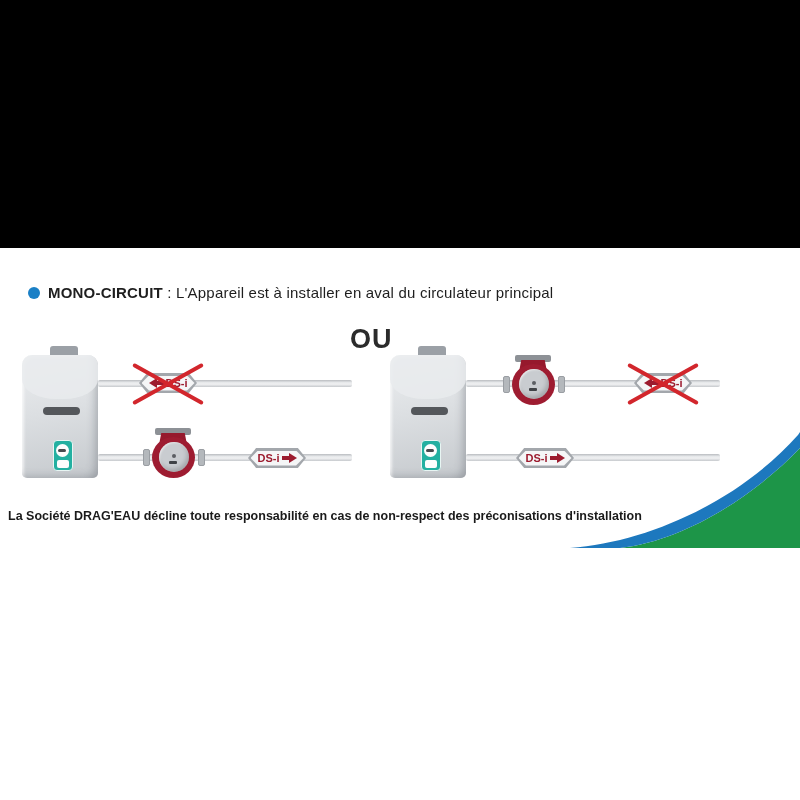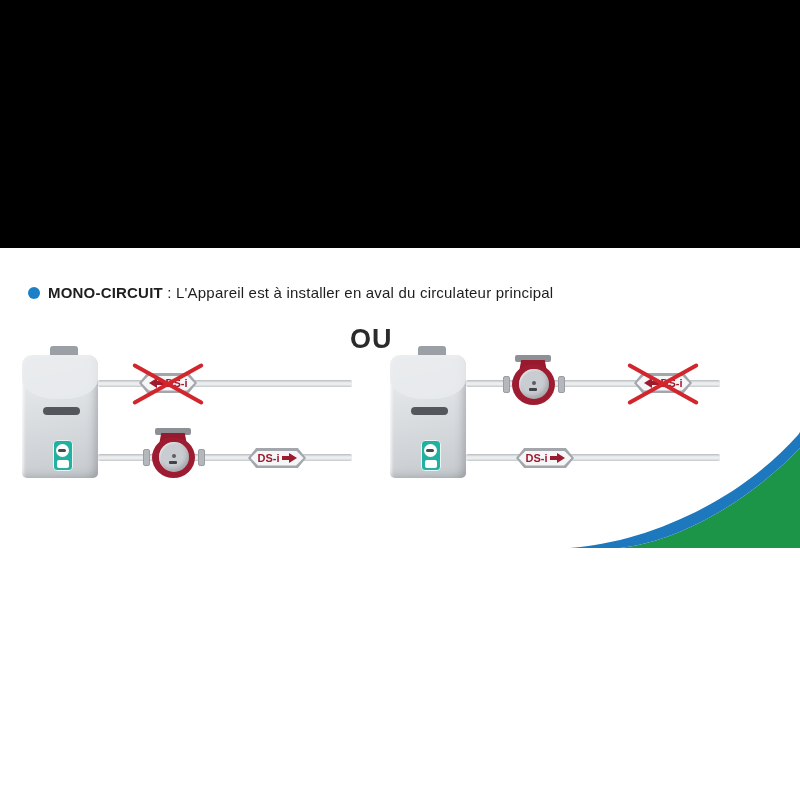--- a/index.html
+++ b/index.html
@@ -196,19 +196,20 @@
       <div class="capsule-inner">
         <span class="ds-label">DS-i</span>
         <span class="arrow arrow-right">
             <span class="bar"></span>
             <span class="head"></span>
           </span>
       </div>
     </div>
   </div>
 
+  <div class="disclaimer">La Société DRAG'EAU décline toute responsabilité en cas de non-respect des préconisations d'installation</div>
 
   <svg class="swoosh" viewBox="0 0 350 128" aria-hidden="true">
     <path d="M 170 128 C 240 120 310 70 350 28 L 350 128 Z" fill="#1d9548"></path>
     <path d="M 120 128 C 200 122 290 80 348 15 L 350 12 L 350 28 C 310 70 240 120 170 128 Z" fill="#1d78be"></path>
   </svg>
 
 </div>
 
 </body></html>

